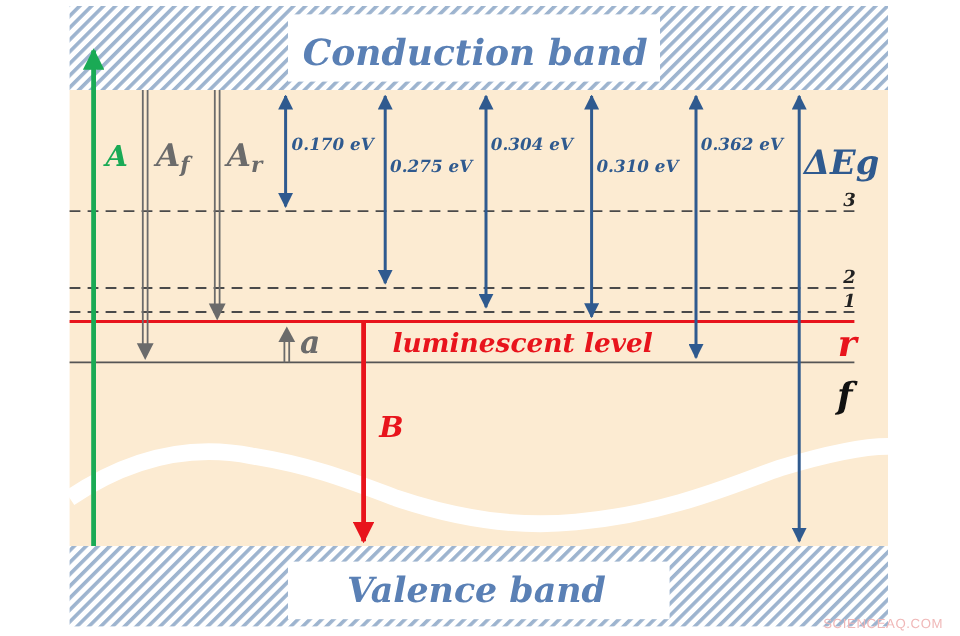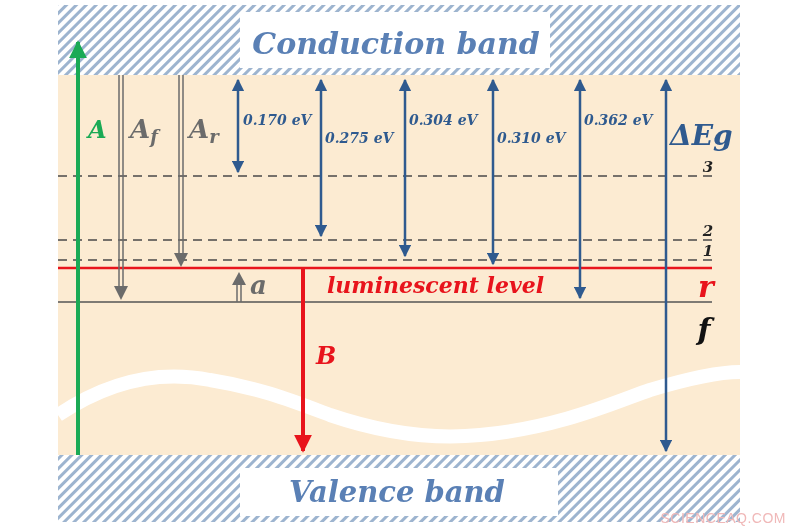--- a/index.html
+++ b/index.html
@@ -1,19 +1,19 @@
 <!DOCTYPE html>
 <html><head>
 <meta charset="utf-8">
 <style>
   html, body { margin: 0; padding: 0; background: #ffffff; }
   body { width: 800px; height: 530px; position: relative; overflow: hidden; font-family: "DejaVu Serif", serif; }
   #diagram { position: absolute; left: 0; top: 0; width: 800px; height: 530px; }
   .band-label { font-family: "DejaVu Serif", serif; font-style: italic; font-weight: bold; }
-  .watermark { position: absolute; right: 14px; bottom: 4px; font-family: "Liberation Sans", sans-serif; font-size: 14px; color: #f0b8b8; letter-spacing: 0.5px; }
+  .watermark { position: absolute; right: 14px; bottom: 4px; font-family: "Liberation Sans", sans-serif; font-size: 11px; color: #f0b8b8; letter-spacing: 0.5px; }
 </style>
 </head>
 <body>
 
 <svg id="diagram" viewBox="0 0 800 530" xmlns="http://www.w3.org/2000/svg">
   <defs>
     <pattern id="hatch" patternUnits="userSpaceOnUse" width="7" height="7" patternTransform="rotate(45)">
       <rect width="7" height="7" fill="#ffffff"></rect>
       <rect x="0" y="0" width="3" height="7" fill="#9db4cf"></rect>
     </pattern>

